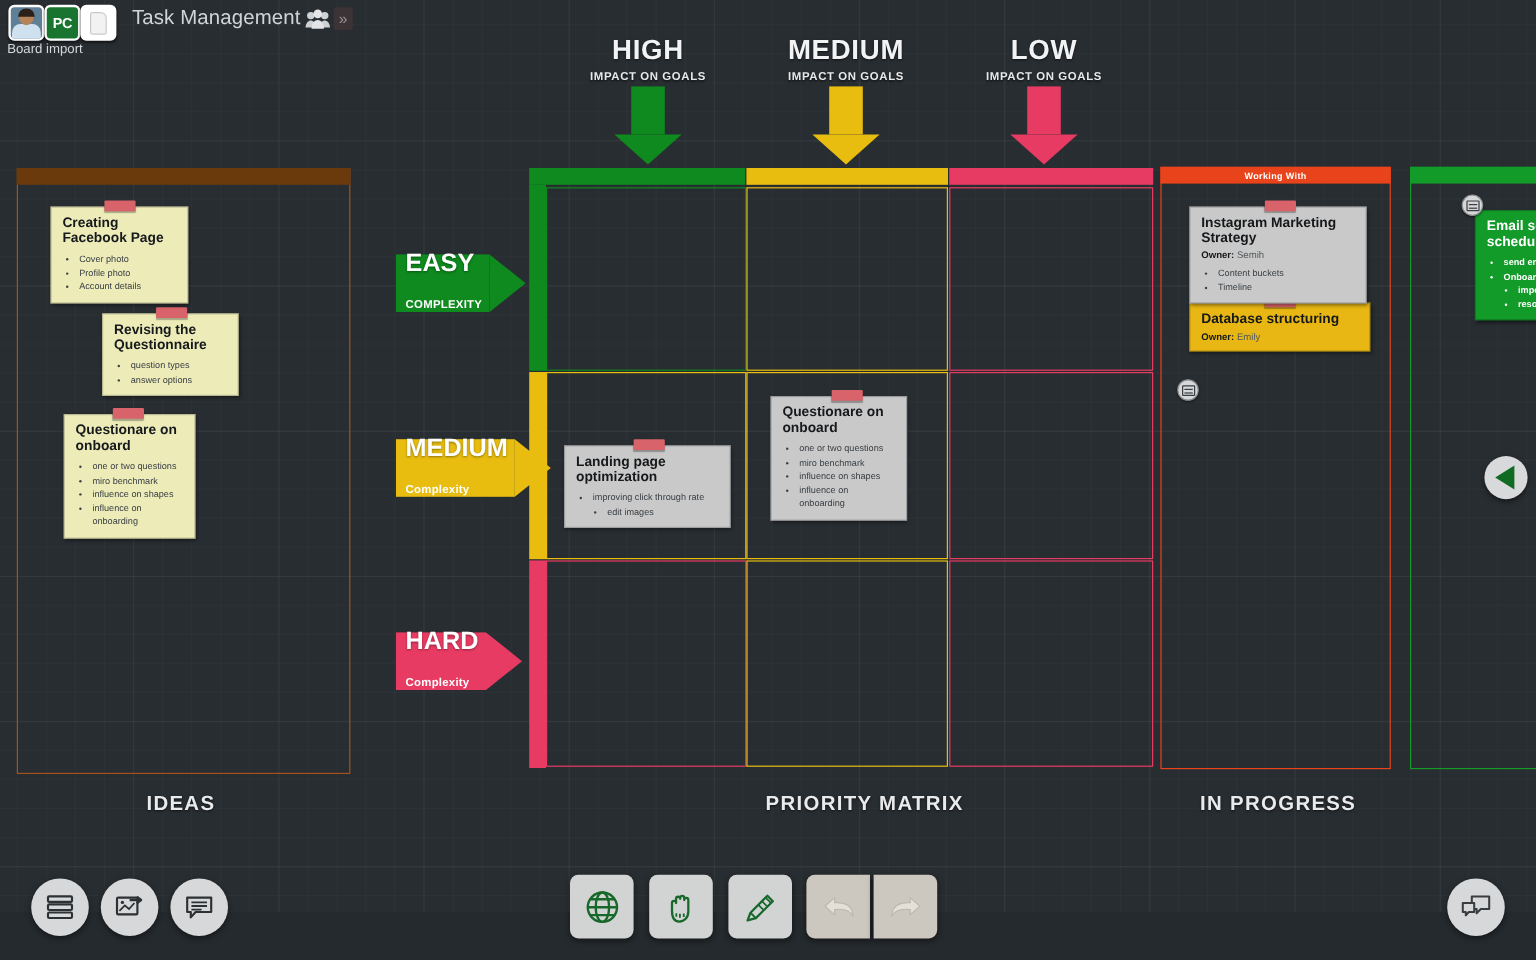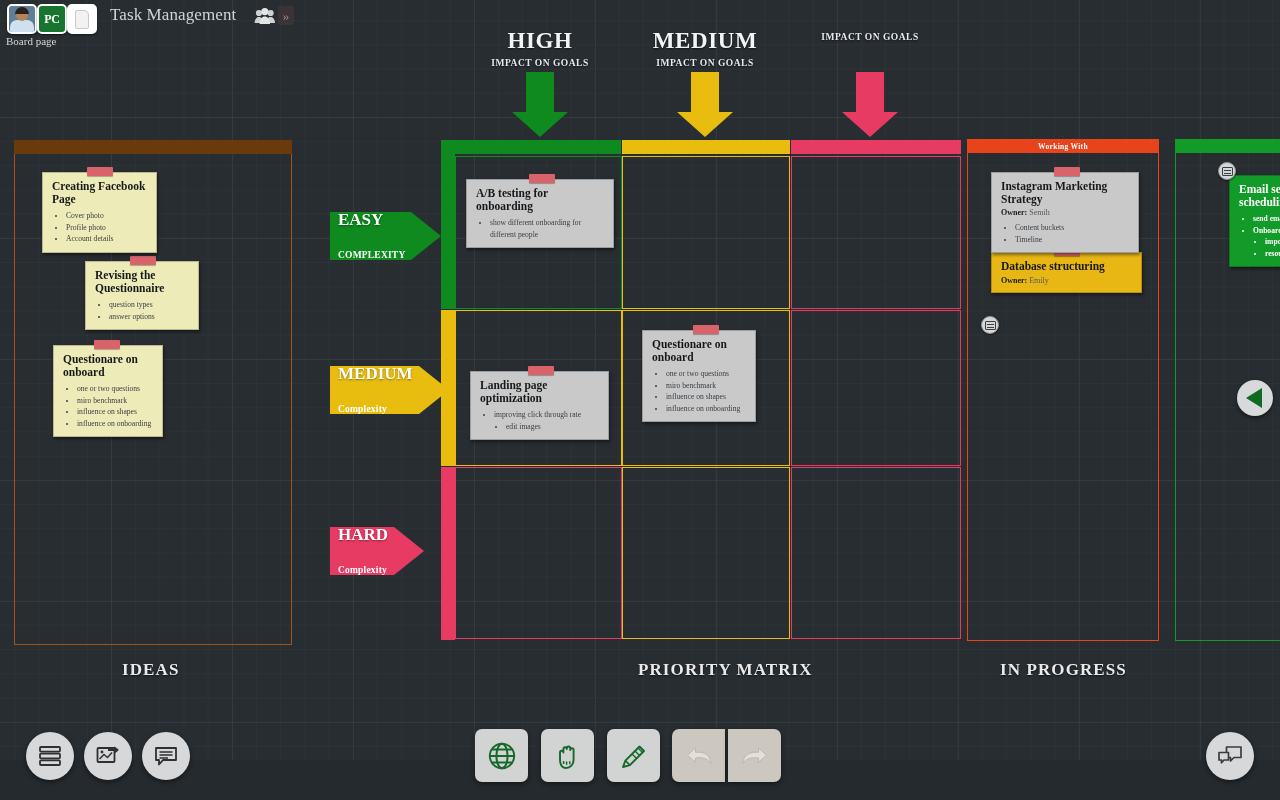--- a/index.html
+++ b/index.html
@@ -14,21 +14,20 @@
     position: relative;
     width: 1280px; height: 760px;
     background-color: #282d31;
     background-image:
       linear-gradient(to right, rgba(255,255,255,0.045) 1px, transparent 1px),
       linear-gradient(to bottom, rgba(255,255,255,0.045) 1px, transparent 1px),
       linear-gradient(to right, rgba(255,255,255,0.022) 1px, transparent 1px),
       linear-gradient(to bottom, rgba(255,255,255,0.022) 1px, transparent 1px);
     background-size: 121px 121px, 121px 121px, 24.2px 24.2px, 24.2px 24.2px;
     background-position: -10px -4px, -10px -4px, -10px -4px, -10px -4px;
-    font-family: Liberation Serif, serif;
   }
 
   
   #topbar { position: absolute; left: 0; top: 0; width: 100%; height: 48px; z-index: 40; }
   .tile {
     position: absolute; top: 4px; width: 30px; height: 30px;
     border-radius: 5px; background: #fff;
     border: 2px solid #fff;
     overflow: hidden;
     box-shadow: 0 1px 2px rgba(0,0,0,0.5);
@@ -105,21 +104,21 @@
   
   #matrix { position: absolute; left: 441px; top: 140px; width: 520px; height: 500px; }
   .band-top { position: absolute; top: 0; height: 14px; }
   .band-left { position: absolute; left: 0; width: 14px; }
   .cell { position: absolute; }
 
   
   .row-arrow { position: absolute; height: 48px; display: flex; align-items: stretch; }
   .row-arrow .body { display: flex; flex-direction: column; justify-content: center; padding: 0 6px 0 8px; }
   .row-arrow .tip { width: 0; height: 0; border-top: 24px solid transparent; border-bottom: 24px solid transparent; border-left: 30px solid; }
-  .row-arrow .big { font-size: 17px; font-weight: 700; color: #fff; line-height: 18px; text-shadow: 0 1px 2px rgba(0,0,0,.4); }
+  .row-arrow .big { font-size: 21px; font-weight: 700; color: #fff; line-height: 18px; text-shadow: 0 1px 2px rgba(0,0,0,.4); }
   .row-arrow .small { font-size: 9.5px; font-weight: 700; color: #fff; line-height: 12px; letter-spacing: .2px; margin-top: 20px; }
 
   
   .frame { position: absolute; border: 1px solid; }
   .frame .frame-top { position: absolute; left: -1px; top: -1px; height: 14px;
                       display:flex; align-items:center; justify-content:center; }
   .frame .frame-top span { font-size: 7.5px; font-weight: 700; color: #fff; letter-spacing: .3px; }
 
   
   .bubble {
@@ -166,21 +165,21 @@
       <div class="av-body"></div>
       <div class="av-head"></div>
       <div class="av-hair"></div>
     </div>
     <div class="tile pc">
       <span>PC</span>
     </div>
     <div class="tile doc">
       <div class="doc-page"></div>
     </div>
-    <div class="board-saved">Board page</div>
+    <div class="board-saved">Board import</div>
     <div class="app-title">Task Management</div>
     <div class="people-icon">
       <svg width="22" height="18" viewBox="0 0 22 18">
         <circle cx="5" cy="6" r="3.1" fill="#cfd2d4"></circle>
         <circle cx="16.6" cy="6" r="3.1" fill="#cfd2d4"></circle>
         <circle cx="10.8" cy="4.6" r="3.6" fill="#e3e5e7"></circle>
         <path d="M0.6 16 C0.8 11.8 3 10 5 10 C7 10 9.2 11.8 9.4 16 Z" fill="#cfd2d4"></path>
         <path d="M12.2 16 C12.4 11.8 14.6 10 16.6 10 C18.6 10 20.8 11.8 21 16 Z" fill="#cfd2d4"></path>
         <path d="M5.6 17 C5.8 11.9 8.2 9.6 10.8 9.6 C13.4 9.6 15.8 11.9 16 17 Z" fill="#e3e5e7"></path>
       </svg>
@@ -235,20 +234,21 @@
   <div class="mh" style="left:605px; top:28px;">
     <div class="mh-main">MEDIUM</div>
     <div class="mh-sub">IMPACT ON GOALS</div>
   </div>
   <div class="down-arrow" style="left:677px; top:72px;">
     <div class="shaft" style="background:#e8bd10;"></div>
     <div class="head" style="border-top-color:#e8bd10;"></div>
   </div>
 
   <div class="mh" style="left:770px; top:28px;">
+    <div class="mh-main">LOW</div>
     <div class="mh-sub">IMPACT ON GOALS</div>
   </div>
   <div class="down-arrow" style="left:842px; top:72px;">
     <div class="shaft" style="background:#e83b63;"></div>
     <div class="head" style="border-top-color:#e83b63;"></div>
   </div>
 
   <div class="row-arrow" style="left:330px; top:212px;">
     <div class="body" style="background:#0e8a1e;">
       <div class="big">EASY</div>
@@ -291,27 +291,20 @@
     <div class="cell" style="left:181px; top:170px; width:168px; height:156px; border:1px solid #e8bd10;"></div>
     <div class="cell" style="left:350px; top:170px; width:170px; height:156px; border:1px solid #e83b63;"></div>
 
     <div class="cell" style="left:14px;  top:327px; width:167px; height:172px; border:1px solid #e83b63;"></div>
     <div class="cell" style="left:181px; top:327px; width:168px; height:172px; border:1px solid #e8bd10;"></div>
     <div class="cell" style="left:350px; top:327px; width:170px; height:172px; border:1px solid #e83b63;"></div>
   </div>
 
   <div class="col-title" style="left:638px; top:660px;">PRIORITY MATRIX</div>
 
-  <div class="sticky gray" style="left:466px; top:179px; width:148px;">
-    <div class="tape" style="left:62px;"></div>
-    <div class="st-title">A/B testing for onboarding</div>
-    <ul>
-      <li>show different onboarding for different people</li>
-    </ul>
-  </div>
 
   <div class="sticky gray" style="left:470px; top:371px; width:139px;">
     <div class="tape" style="left:57px;"></div>
     <div class="st-title">Landing page optimization</div>
     <ul>
       <li>improving click through rate</li>
       <li class="sub">edit images</li>
     </ul>
   </div>
 

